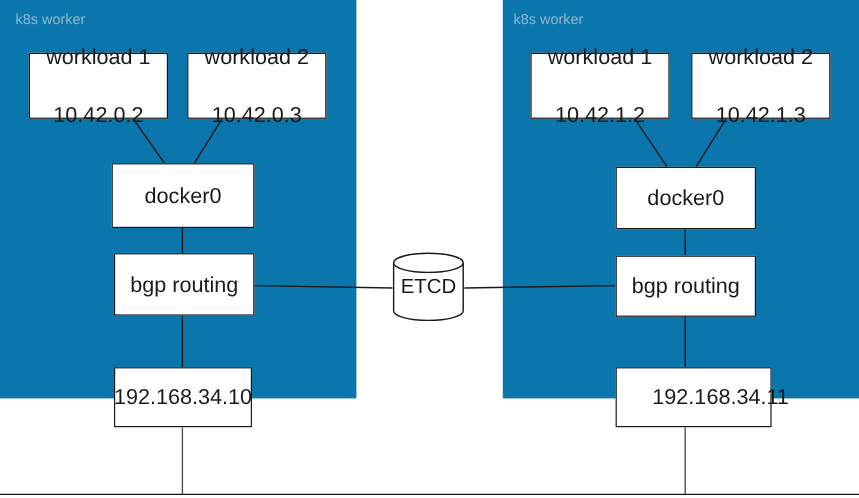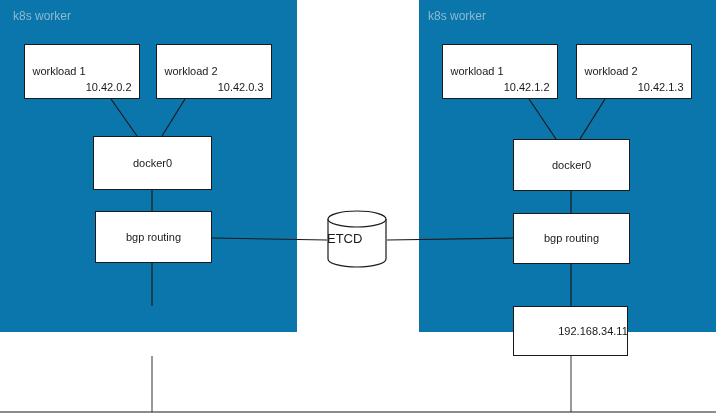--- a/index.html
+++ b/index.html
@@ -33,38 +33,38 @@
     font-size: 12px;
     line-height: 15px;
     white-space: nowrap;
   }
   .node {
     position: absolute;
     background: #ffffff;
     border: 1px solid #1a1a1a;
     box-sizing: border-box;
     display: flex;
-    flex-direction: row;
+    flex-direction: column;
     align-items: center;
     justify-content: center;
     color: #1a1a1a;
-    font-size: 11px;
+    font-size: 18px;
     line-height: 17px;
     text-align: center;
   }
   .node .l2 { display: block; margin-top: 32px; }
   .cyl {
     position: absolute;
   }
   .cyl-label {
     position: absolute;
     color: #1a1a1a;
-    font-size: 13px;
+    font-size: 17px;
     line-height: 16px;
-    text-align: left;
+    text-align: center;
     width: 100%;
   }
 </style>
 </head>
 <body>
 
 <div id="canvas">
 
   <div class="zone" style="left:0px; top:0px; width:297px; height:332px;"></div>
   <div class="zone" style="left:419px; top:0px; width:297px; height:332px;"></div>
@@ -108,32 +108,35 @@
   <div class="node" style="left:156px; top:44px; width:116px; height:55px;">
     <span class="l1">workload 2</span>
     <span class="l2">10.42.0.3</span>
   </div>
   <div class="node" style="left:93px; top:136px; width:119px; height:54px;">
     <span class="l1">docker0</span>
   </div>
   <div class="node" style="left:95px; top:211px; width:117px; height:52px;">
     <span class="l1">bgp routing</span>
   </div>
+  <div class="node" style="left:95px; top:306px; width:115px; height:50px;">
+    <span class="l1">192.168.34.10</span>
+  </div>
 
   <div class="node" style="left:442px; top:44px; width:116px; height:55px;">
     <span class="l1">workload 1</span>
     <span class="l2">10.42.1.2</span>
   </div>
   <div class="node" style="left:576px; top:44px; width:116px; height:55px;">
     <span class="l1">workload 2</span>
     <span class="l2">10.42.1.3</span>
   </div>
   <div class="node" style="left:513px; top:139px; width:117px; height:52px;">
     <span class="l1">docker0</span>
   </div>
   <div class="node" style="left:513px; top:213px; width:117px; height:51px;">
     <span class="l1">bgp routing</span>
   </div>
-  <div class="node" style="left:513px; top:306px; width:115px; height:50px;padding-left:45px;">
+  <div class="node" style="left:513px; top:306px; width:130px; height:50px;padding-left:45px;">
     <span class="l1">192.168.34.11</span>
   </div>
 
 </div>
 
 </body></html>

